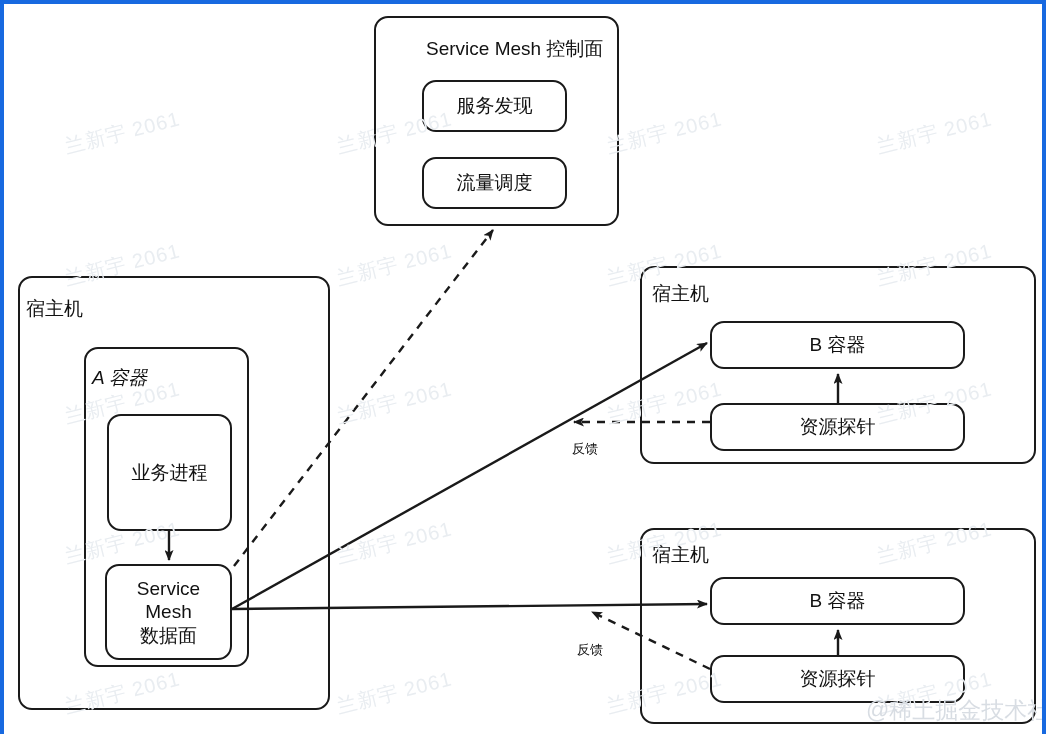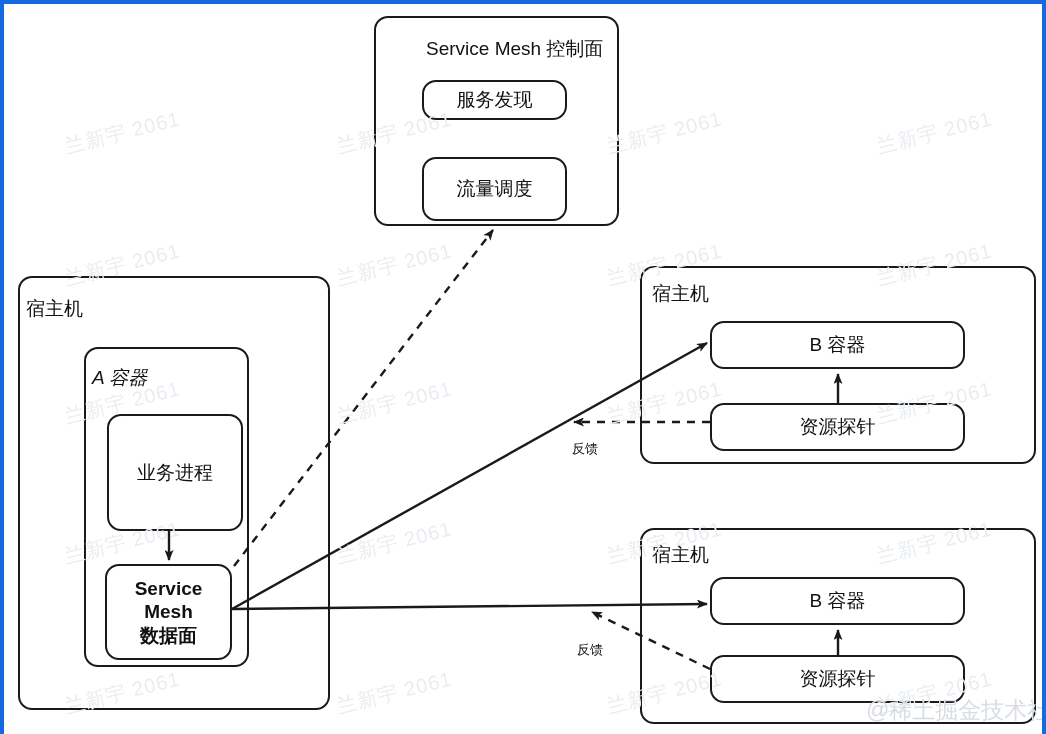--- a/index.html
+++ b/index.html
@@ -82,29 +82,29 @@
   .corner-credit {
     position: absolute;
     color: #d8dde3;
     font-size: 23px;
     white-space: nowrap;
     z-index: 6;
   }
   
   #ctrl-plane      { left: 370px; top: 12px;  width: 245px; height: 210px; }
   #ctrl-title      { left: 398px; top: 32px; margin-left: 24px; }
-  #svc-discovery   { left: 418px; top: 76px;  width: 145px; height: 40px; text-align: right; }
-  #traffic-sched   { left: 418px; top: 153px; width: 145px; height: 64px; }
+  #svc-discovery   { left: 418px; top: 76px;  width: 145px; height: 52px; text-align: right; }
+  #traffic-sched   { left: 418px; top: 153px; width: 145px; height: 52px; }
 
   #host-left       { left: 14px;  top: 272px; width: 312px; height: 434px; }
   #host-left-label { left: 22px;  top: 292px; }
   #container-a     { left: 80px;  top: 343px; width: 165px; height: 320px; }
   #container-a-lbl { left: 88px;  top: 361px; font-style: italic; }
-  #biz-process     { left: 103px; top: 410px; width: 136px; height: 117px; }
-  #mesh-data       { left: 101px; top: 560px; width: 127px; height: 96px; font-weight: bold; }
+  #biz-process     { left: 103px; top: 410px; width: 125px; height: 117px; }
+  #mesh-data       { left: 101px; top: 560px; width: 127px; height: 96px; }
 
   #host-top        { left: 636px; top: 262px; width: 396px; height: 198px; }
   #host-top-label  { left: 648px; top: 277px; }
   #b-container-1   { left: 706px; top: 317px; width: 255px; height: 48px; }
   #probe-1         { left: 706px; top: 399px; width: 255px; height: 48px; }
 
   #host-bottom     { left: 636px; top: 524px; width: 396px; height: 196px; }
   #host-bot-label  { left: 648px; top: 538px; }
   #b-container-2   { left: 706px; top: 573px; width: 255px; height: 48px; }
   #probe-2         { left: 706px; top: 651px; width: 255px; height: 48px; }

